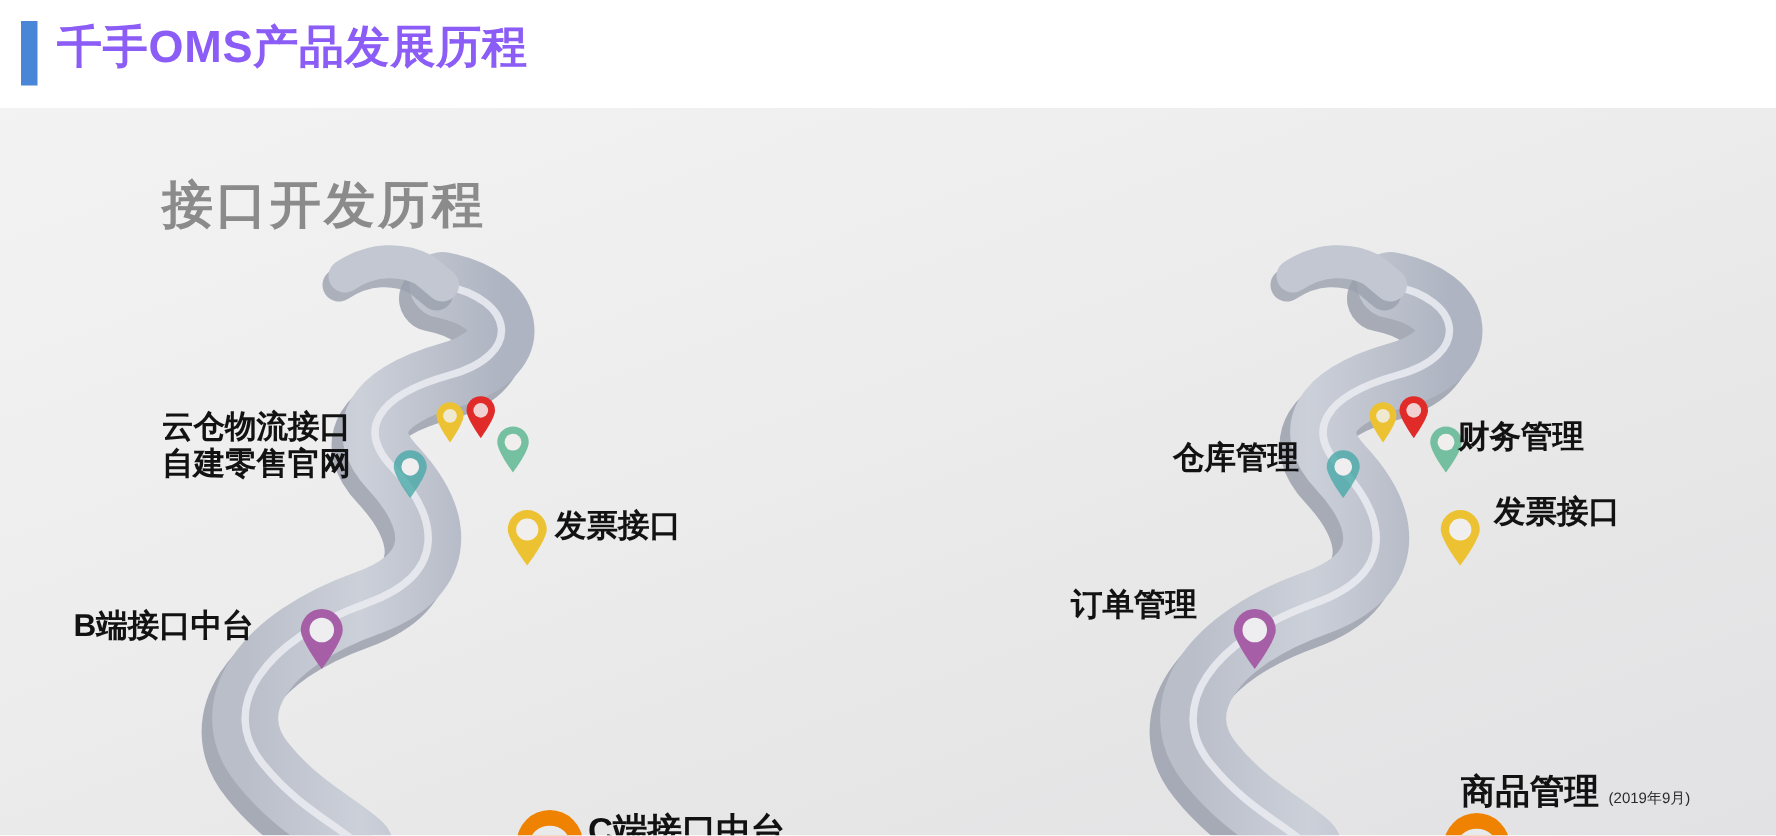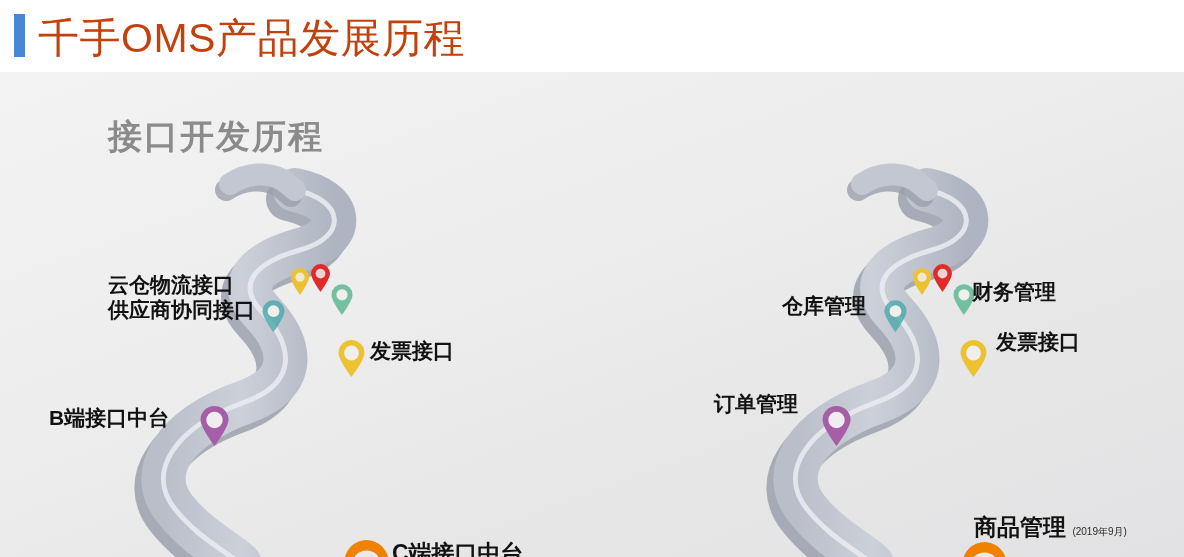--- a/index.html
+++ b/index.html
@@ -31,23 +31,23 @@
     left: 14px;
     top: 14px;
     width: 11px;
     height: 43px;
     background: #4a86d8;
   }
   .title-text {
     position: absolute;
     left: 38px;
     top: 11px;
-    font-size: 41px;
-    font-weight: normal;
-    color: #c2410c;
+    font-size: 30px;
+    font-weight: bold;
+    color: #8b5cf6;
     letter-spacing: 0.5px;
     white-space: nowrap;
   }
 
   
   .panel {
     position: absolute;
     top: 72px;
     width: 592px;
     height: 485px;
@@ -190,21 +190,21 @@
     <div class="pin" style="left:342px; top:468px;">
       <svg width="49" height="64" viewBox="0 0 49 64">
         <path d="M24.5 62 C24.5 62 46.5 34 46.5 22 A22 22 0 1 0 2.5 22 C2.5 34 24.5 62 24.5 62 Z" fill="#ef8200"></path>
         <ellipse cx="24.5" cy="22.5" rx="13.5" ry="12" fill="#e9eaec"></ellipse>
       </svg>
     </div>
 
 
     <div class="label" style="left:108px; top:201px;">
       <span>云仓物流接口</span>
-      <span class="line2">供应商协同接口</span>
+      <span class="line2">自建零售官网</span>
     </div>
 
     <div class="label" style="left:370px; top:267px;">
       <span>发票接口</span>
     </div>
 
     <div class="label" style="left:49px; top:334px;">
       <span>B端接口中台</span>
     </div>
 

